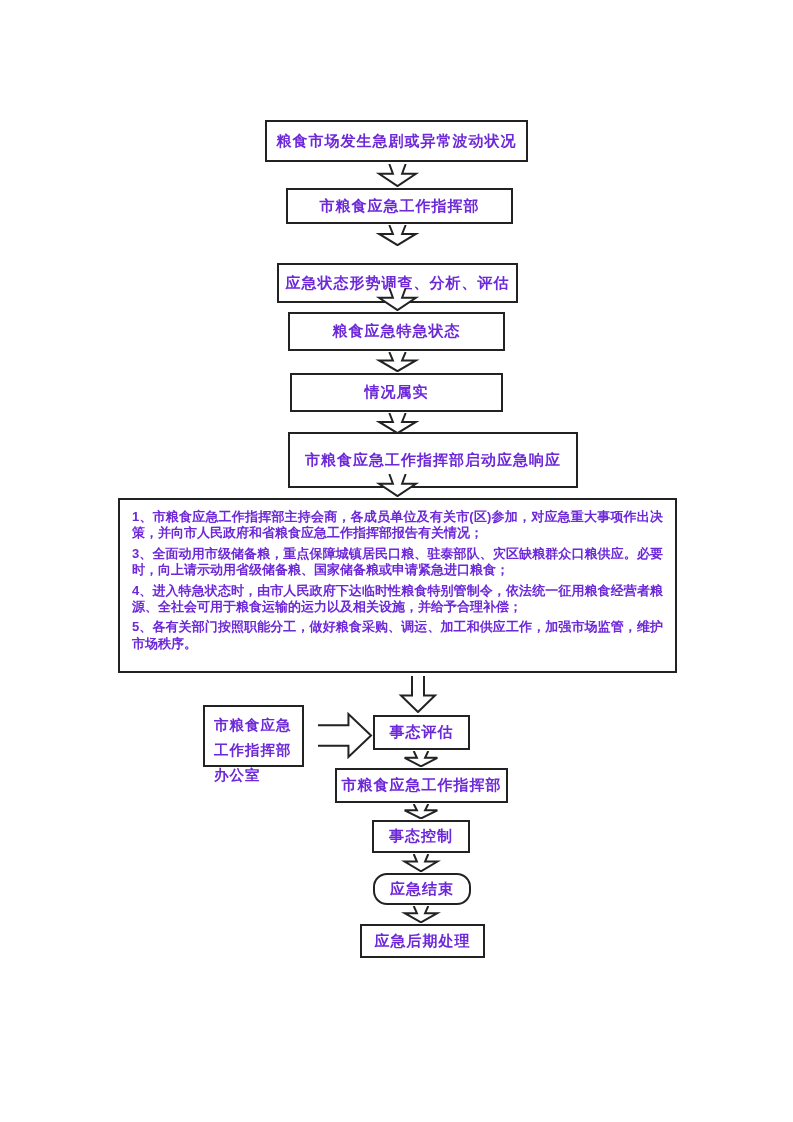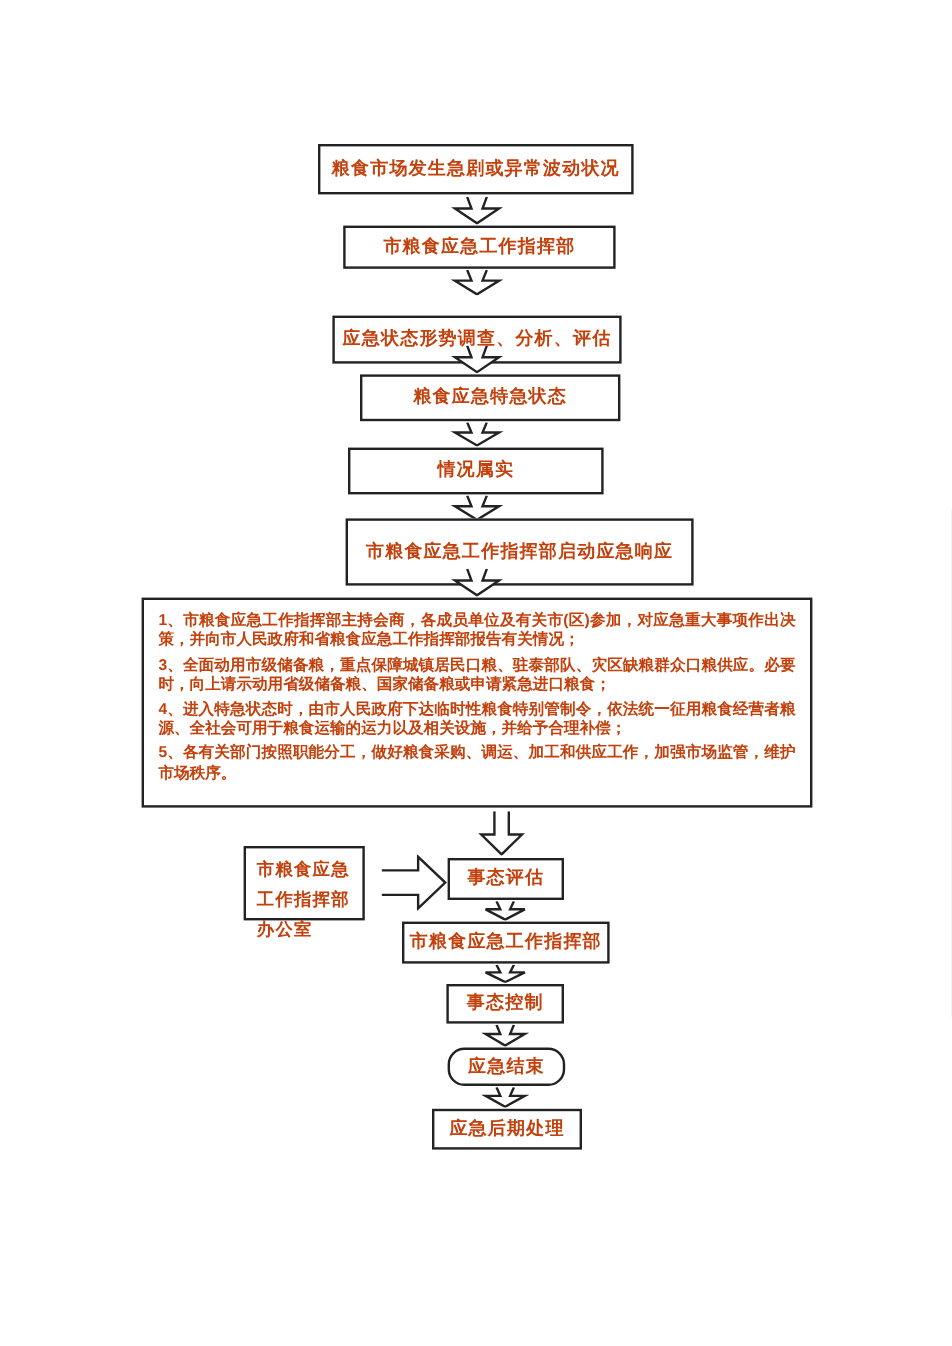--- a/index.html
+++ b/index.html
@@ -2,21 +2,21 @@
 <html><head>
 <meta charset="utf-8">
 <style>
   html,body{margin:0;padding:0;background:#e8e8e8;}
   .page{
     position:relative;
     width:793px;height:1122px;
     margin:0 auto;
     background:#ffffff;
     font-family:"Liberation Sans","DejaVu Sans",sans-serif;
-    color:#c2410c;
+    color:#6d28d9;
     overflow:hidden;
   }
   .node{
     position:absolute;
     box-sizing:border-box;
     border:2px solid #222222;
     background:#ffffff;
     display:flex;
     align-items:center;
     justify-content:center;
@@ -75,21 +75,21 @@
   </div>
 
   <div class="node" style="left:277px;top:263px;width:241px;height:40px;">应急状态形势调查、分析、评估</div>
 
   <div class="arrow" style="left:375px;top:288px;width:45px;height:23px;">
     <svg viewBox="0 0 44 26" preserveAspectRatio="none">
         <path d="M14 0 L17.5 11 L4 11 L22 25 L40 11 L26.5 11 L30 0" fill="#ffffff" stroke="#222222" stroke-width="2" vector-effect="non-scaling-stroke"></path>
       </svg>
   </div>
 
-  <div class="node" style="left:300px;top:312px;width:217px;height:39px;">粮食应急特急状态</div>
+  <div class="node" style="left:288px;top:312px;width:217px;height:39px;">粮食应急特急状态</div>
 
   <div class="arrow" style="left:375px;top:352px;width:45px;height:20px;">
     <svg viewBox="0 0 44 26" preserveAspectRatio="none">
         <path d="M14 0 L17.5 11 L4 11 L22 25 L40 11 L26.5 11 L30 0" fill="#ffffff" stroke="#222222" stroke-width="2" vector-effect="non-scaling-stroke"></path>
       </svg>
   </div>
 
   <div class="node" style="left:290px;top:373px;width:213px;height:39px;">情况属实</div>
 
   <div class="arrow" style="left:375px;top:413px;width:45px;height:21px;">

